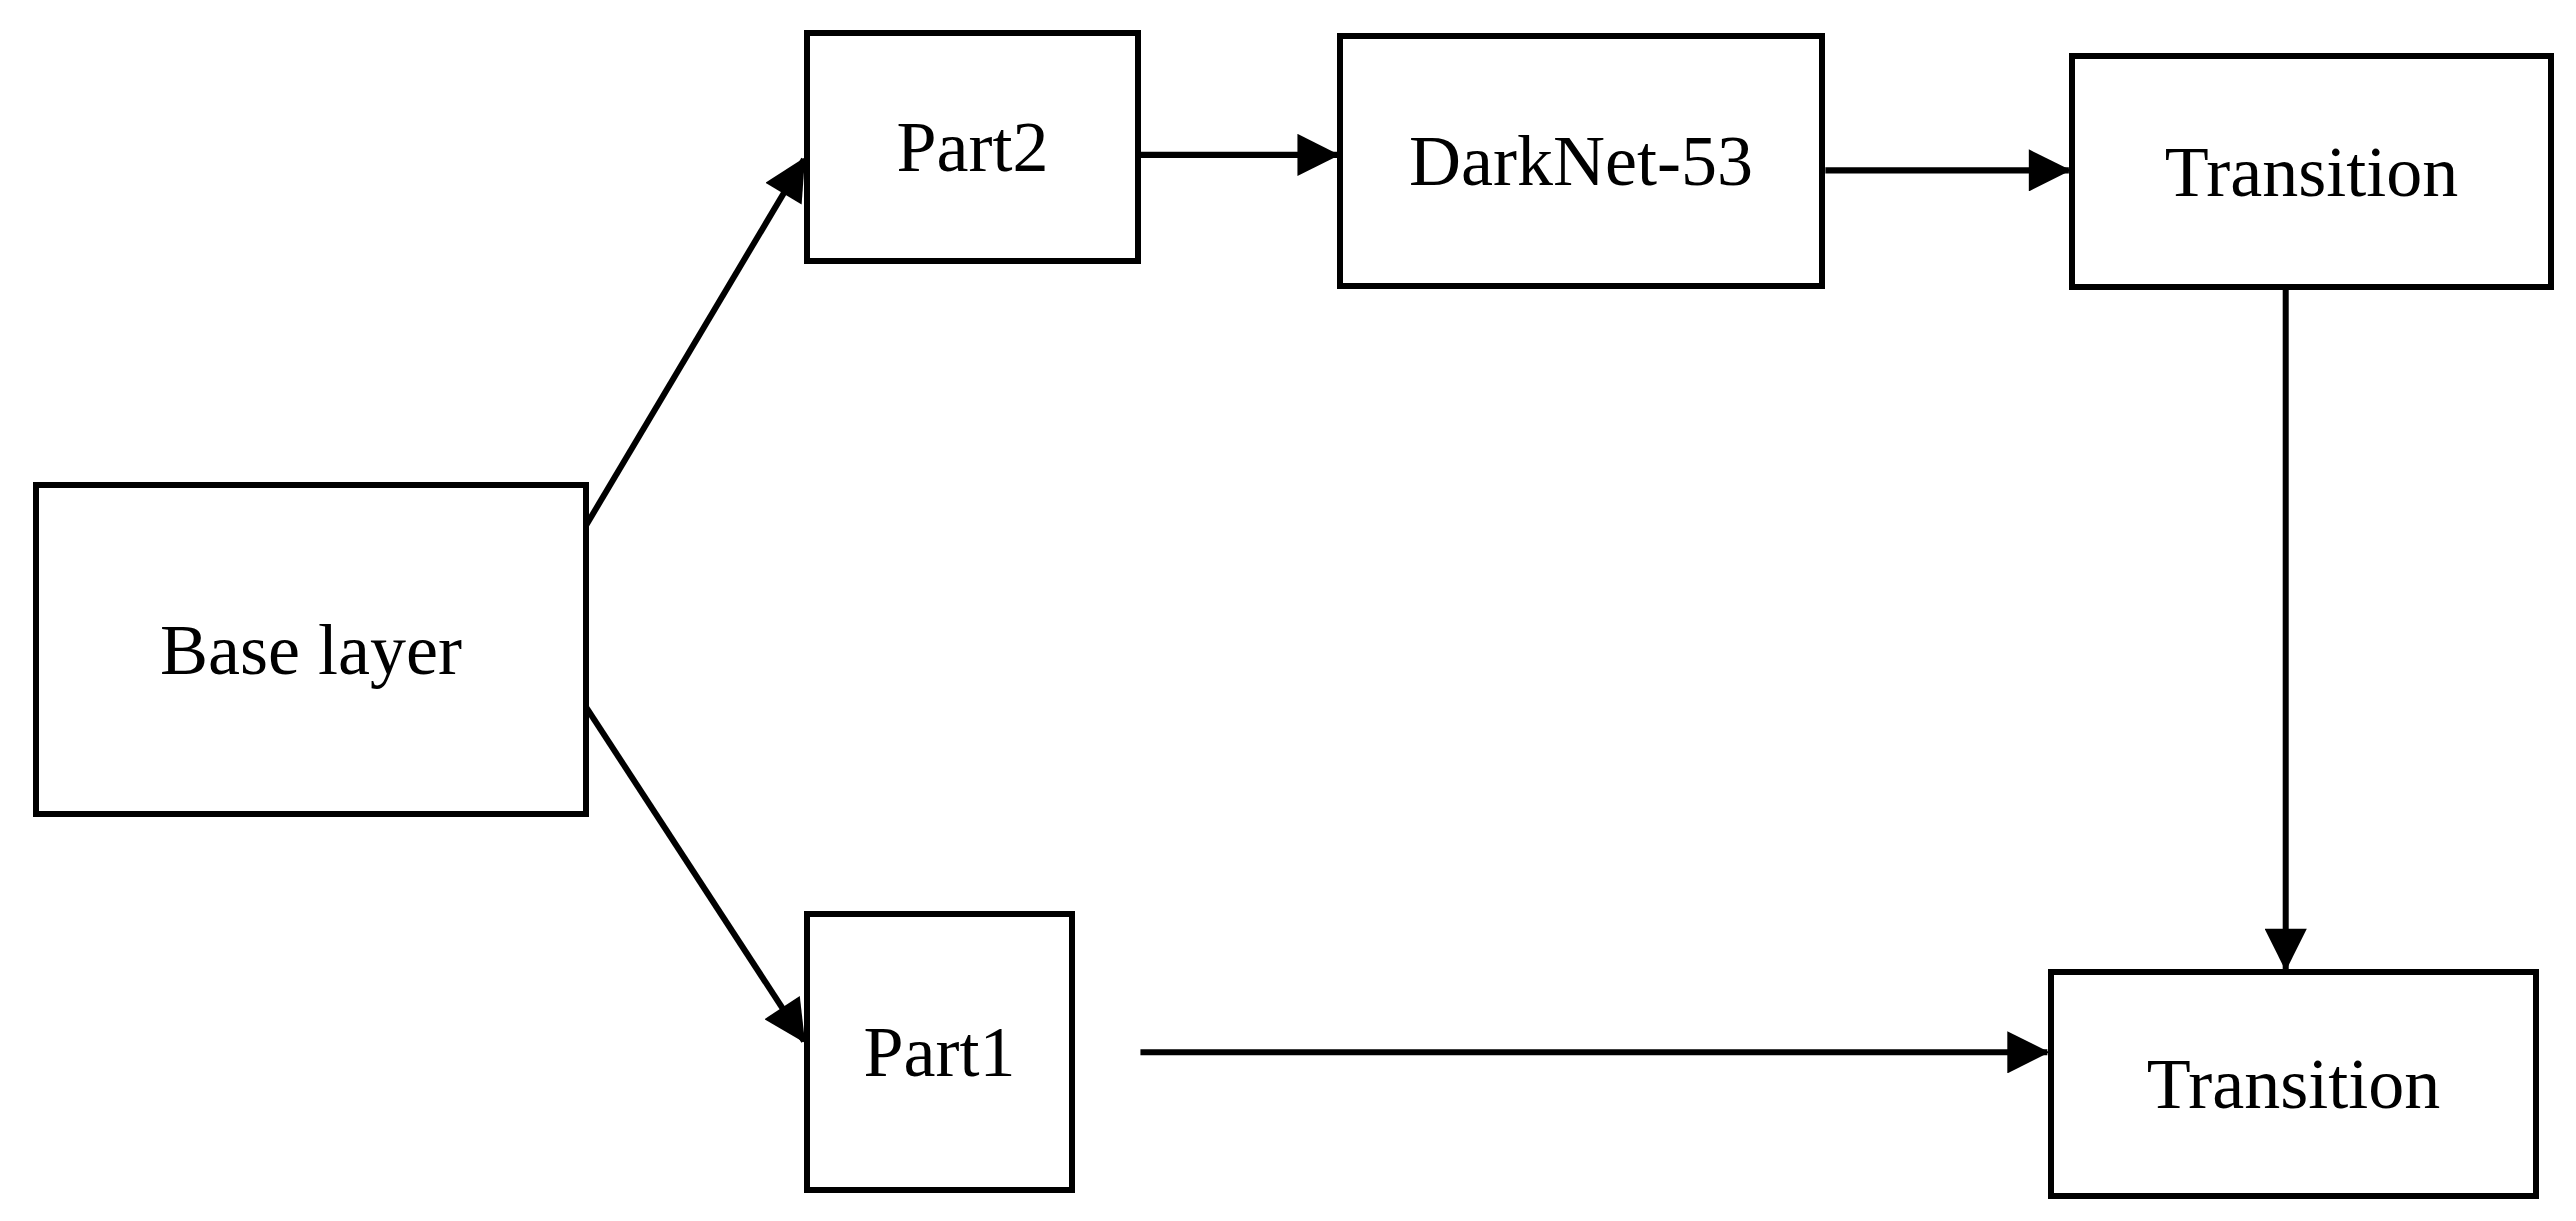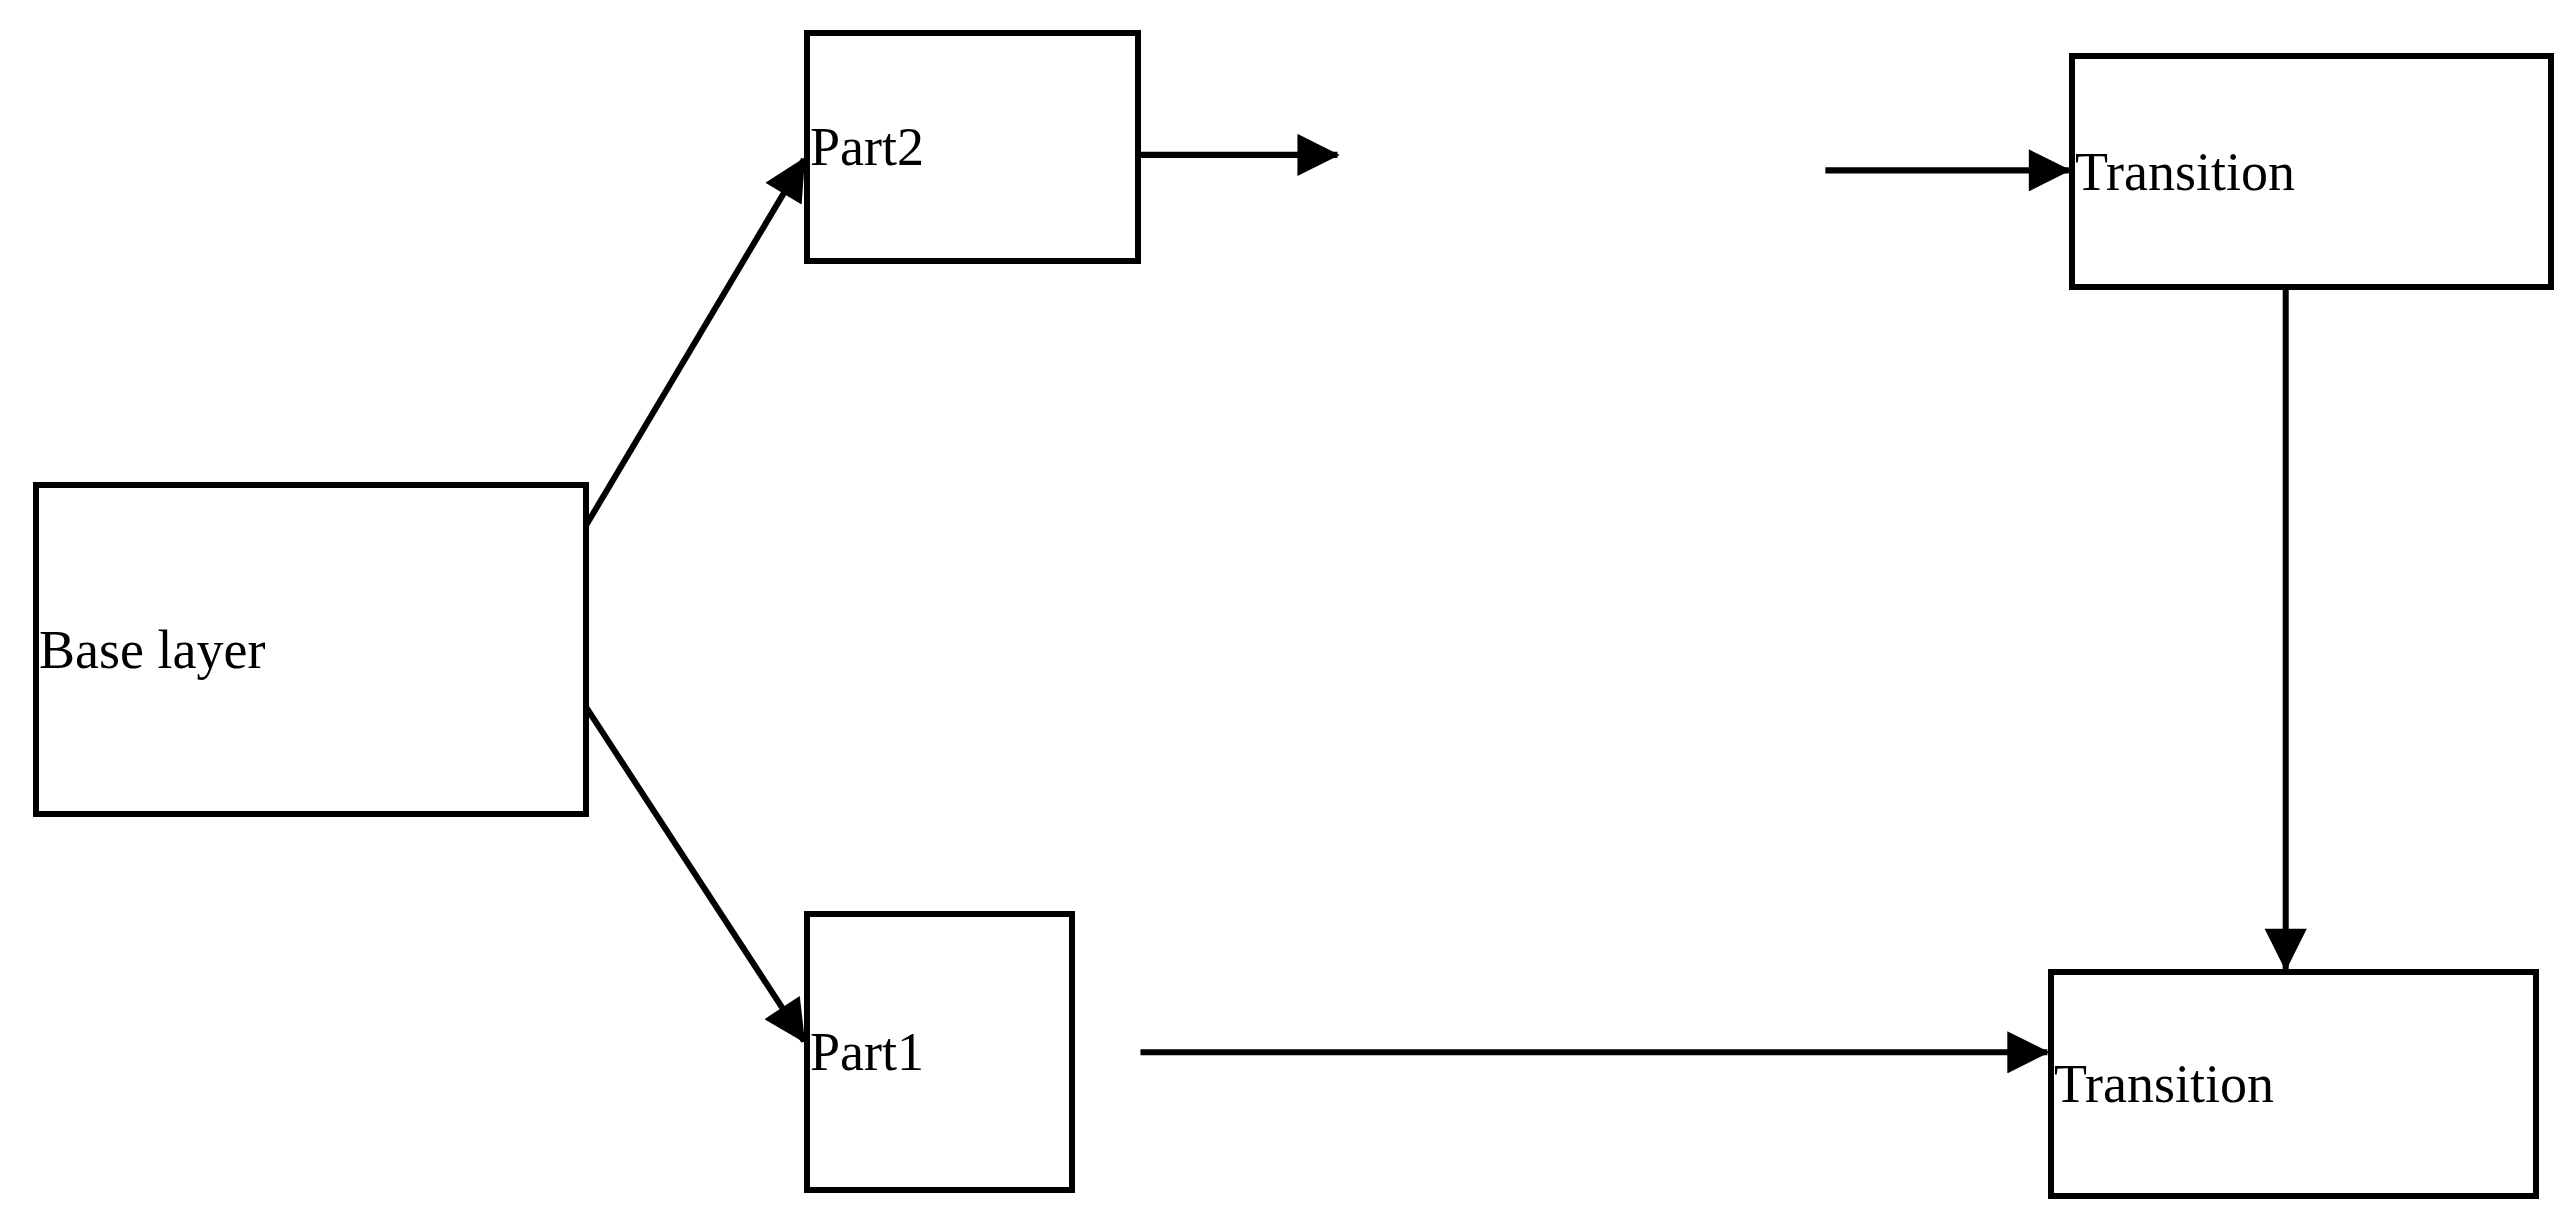--- a/index.html
+++ b/index.html
@@ -30,23 +30,23 @@
   .arrowhead-shape {
     fill: #000000;
   }
   .node {
     position: absolute;
     box-sizing: border-box;
     border: 6.9px solid #000000;
     background: #ffffff;
     display: flex;
     align-items: center;
-    justify-content: flex-start;
+    justify-content: center;
     font-family: "Liberation Serif", "DejaVu Serif", serif;
-    font-size: 54px;
+    font-size: 72px;
     line-height: 1;
     color: #000000;
     white-space: nowrap;
   }
   #node-base-layer        { left: 33px;   top: 482px;  width: 556px; height: 335px; }
   #node-part2             { left: 804px;  top: 30px;   width: 337px; height: 234px; }
   #node-darknet-53        { left: 1337px; top: 33px;   width: 488px; height: 256px; }
   #node-transition-top    { left: 2069px; top: 53px;   width: 485px; height: 237px; }
   #node-part1             { left: 804px;  top: 911px; width: 271px; height: 282px; }
   #node-transition-bottom { left: 2048px; top: 969px; width: 491px; height: 230px; }
@@ -77,20 +77,23 @@
   </svg>
 
   <div class="node" id="node-base-layer">
     <span>Base layer</span>
   </div>
 
   <div class="node" id="node-part2">
     <span>Part2</span>
   </div>
 
+  <div class="node" id="node-darknet-53">
+    <span>DarkNet-53</span>
+  </div>
 
   <div class="node" id="node-transition-top">
     <span>Transition</span>
   </div>
 
   <div class="node" id="node-part1">
     <span>Part1</span>
   </div>
 
   <div class="node" id="node-transition-bottom">

